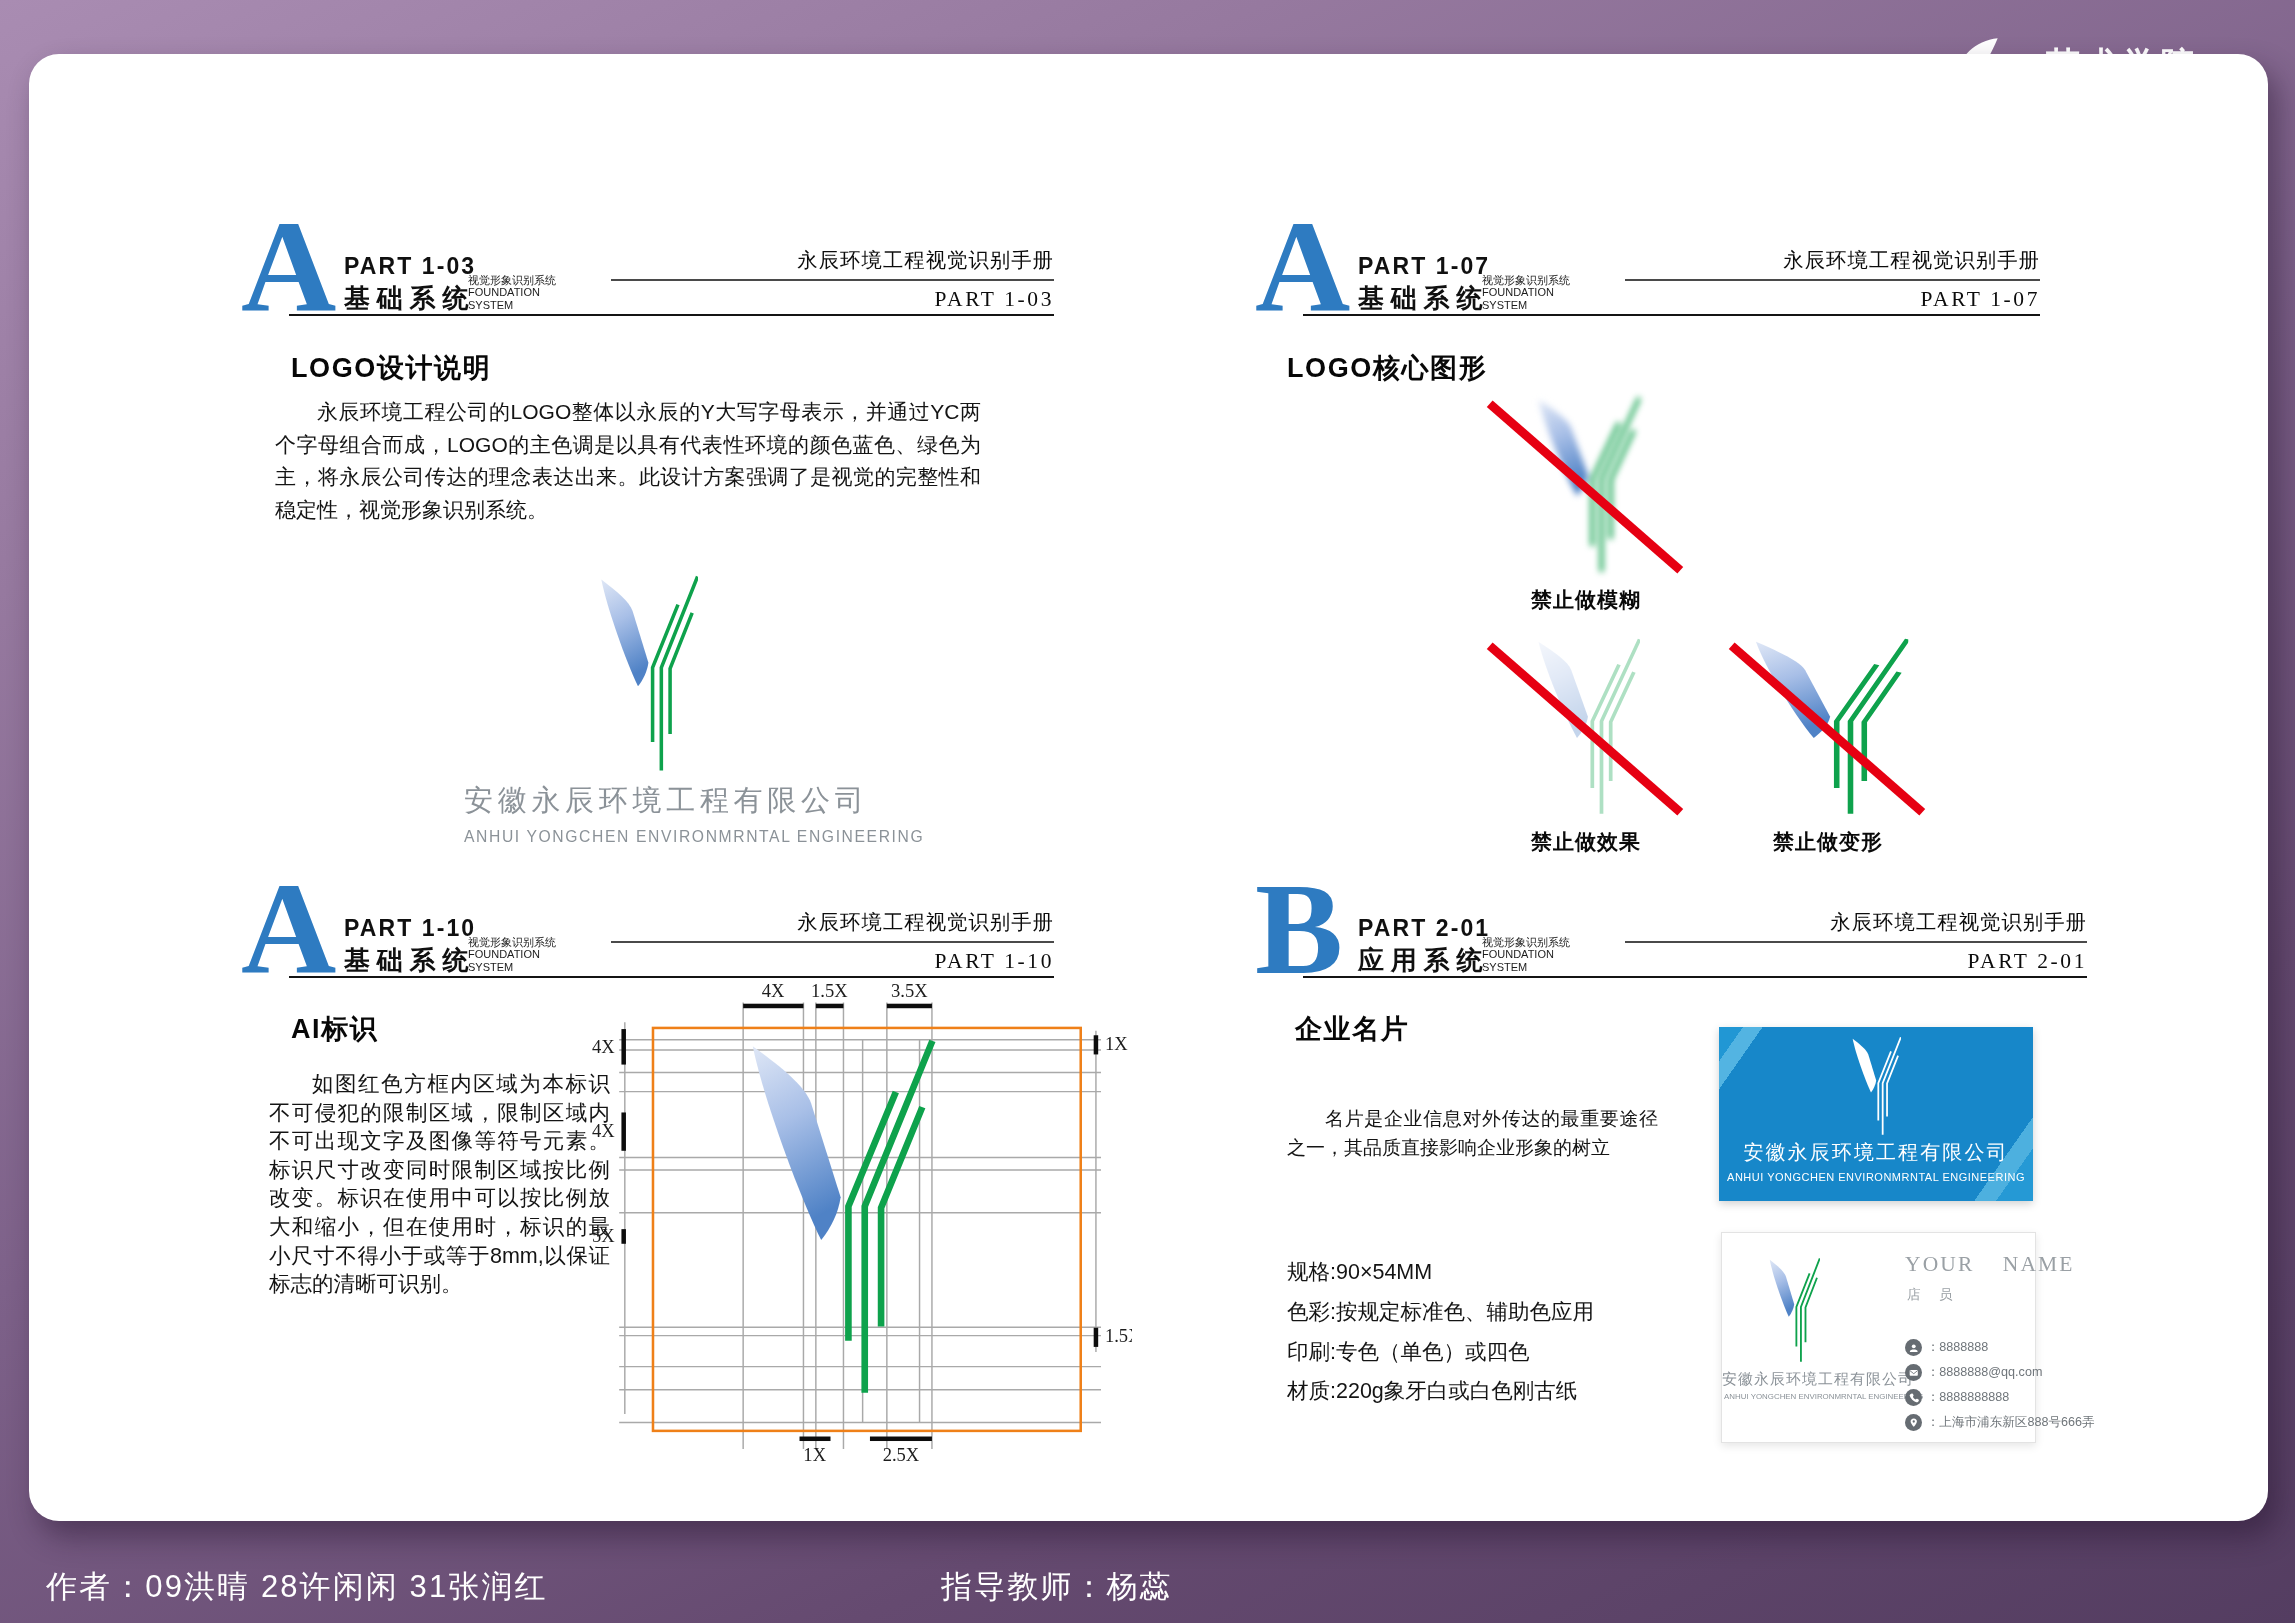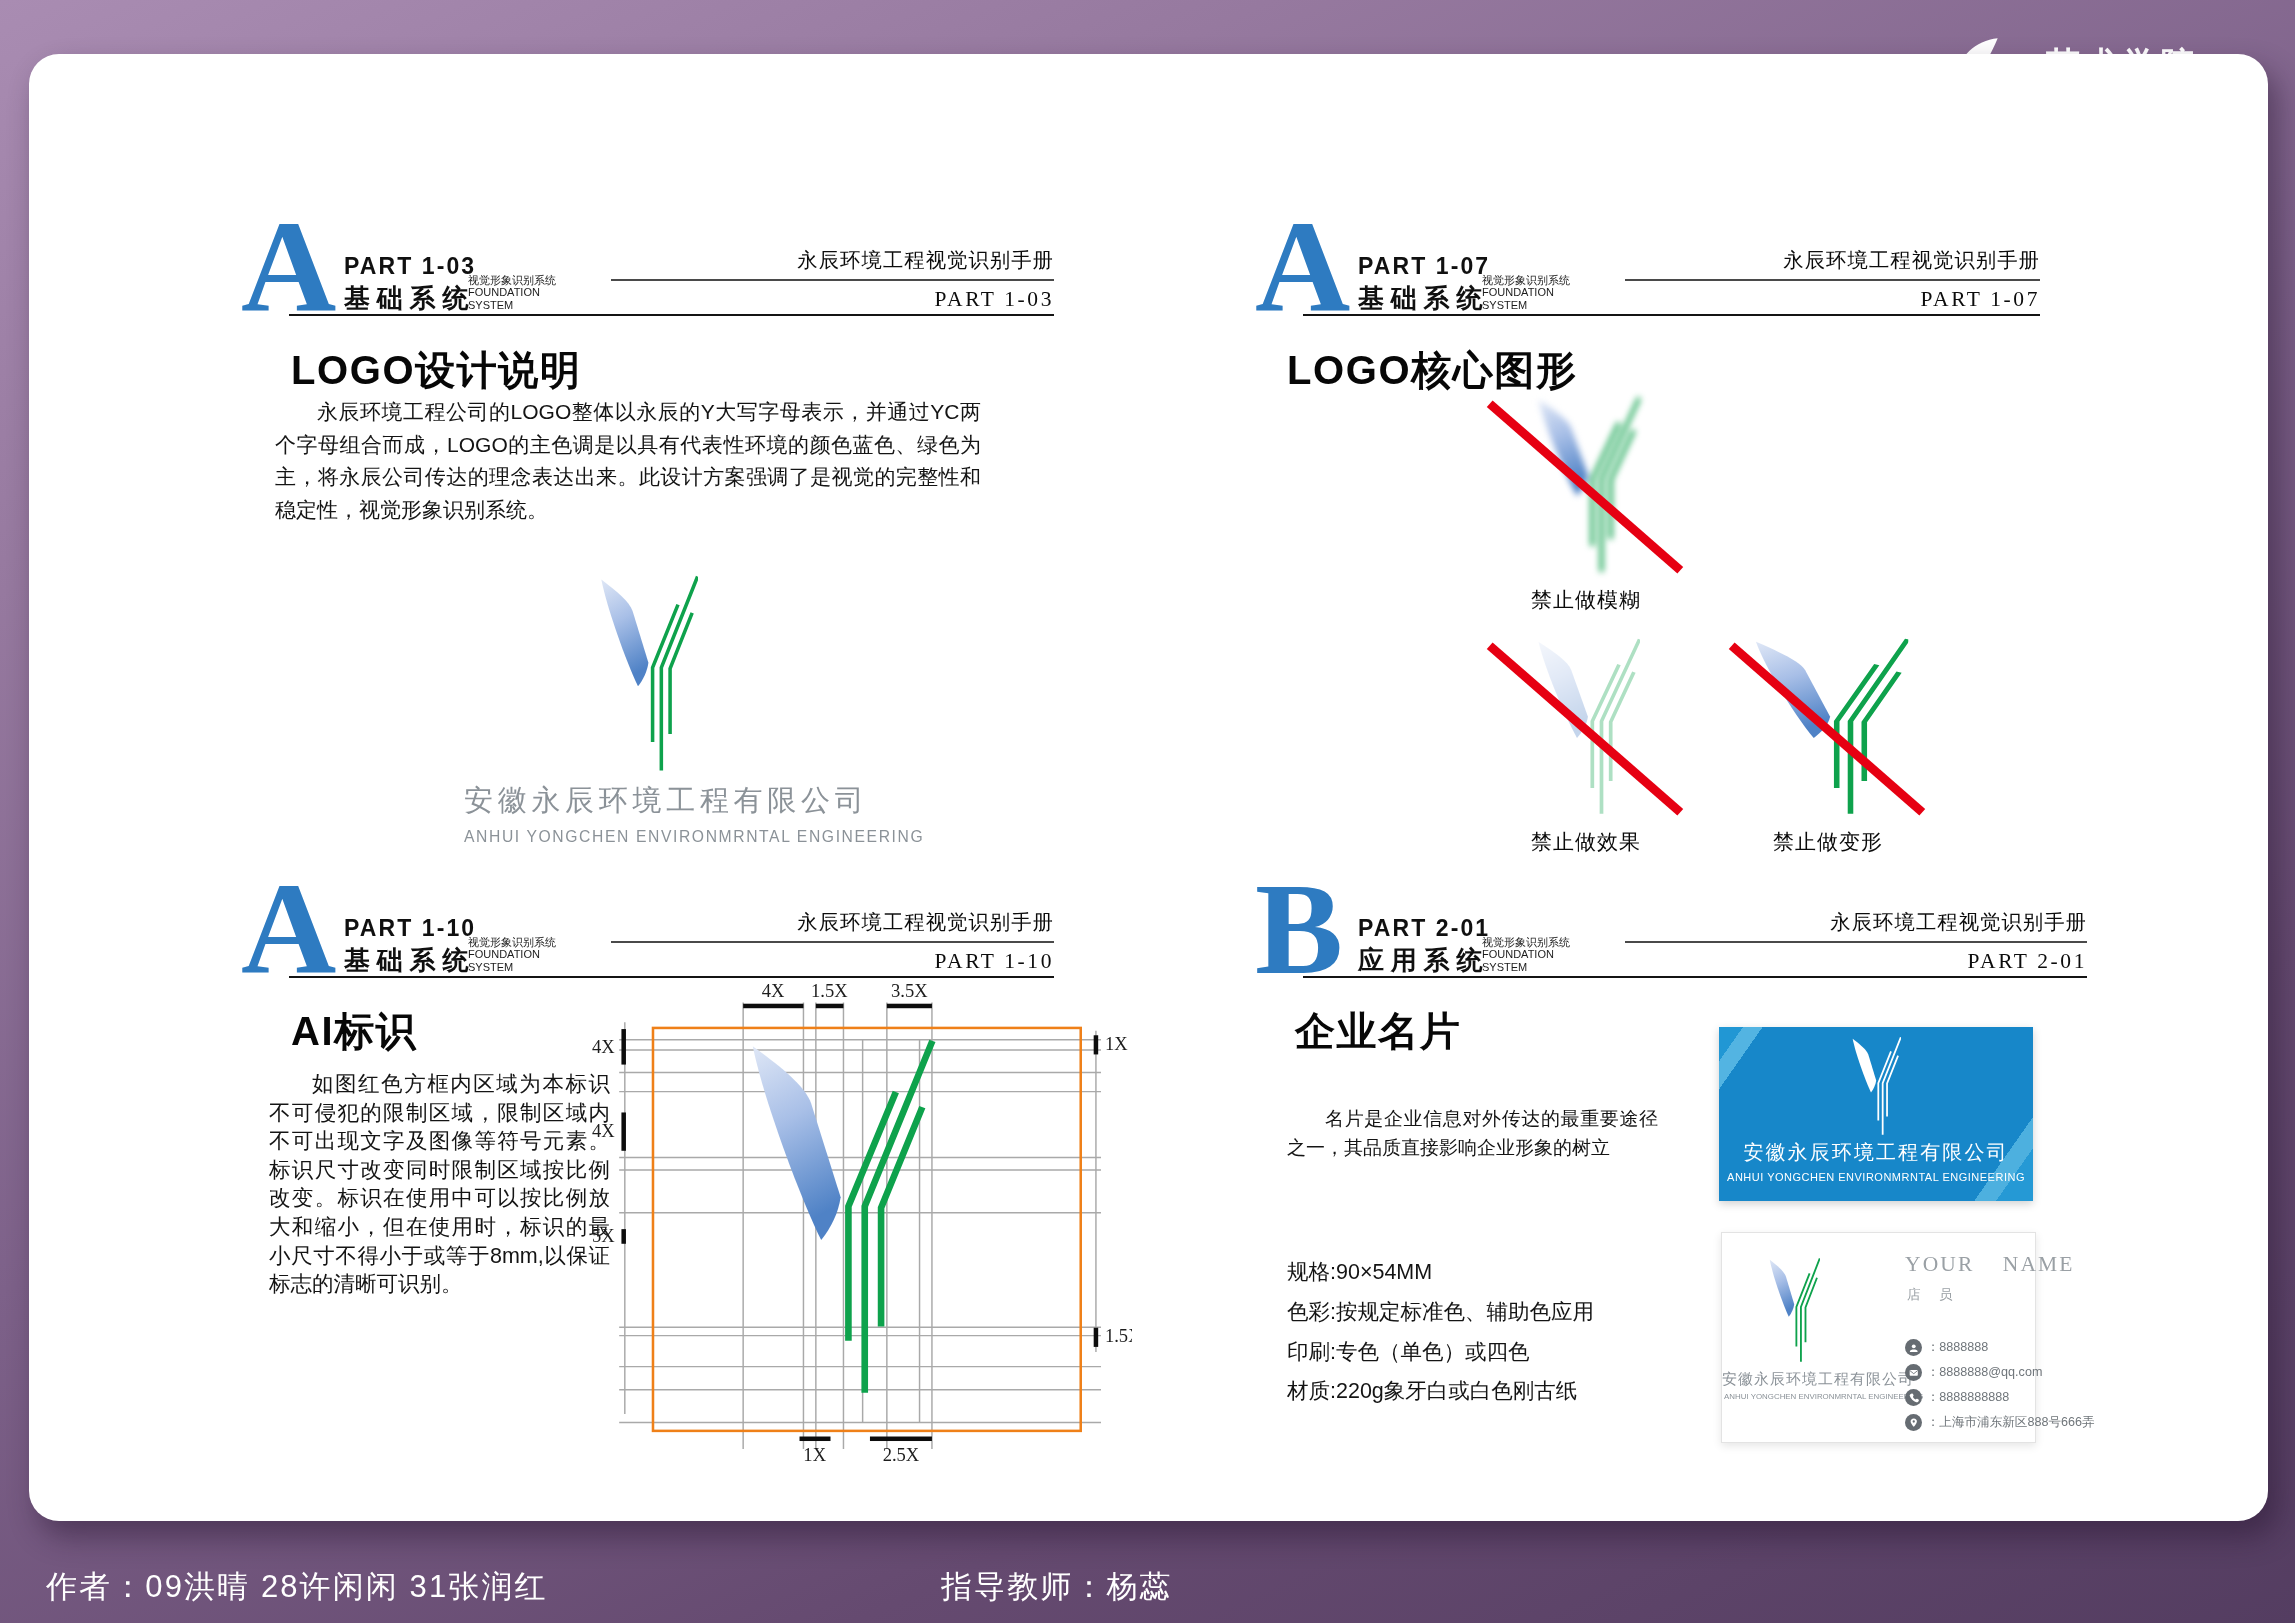--- a/index.html
+++ b/index.html
@@ -42,21 +42,21 @@
     font-weight:bold;font-size:132px;line-height:90px;color:#2e7bc1;}
   .qpart{position:absolute;left:103px;top:26px;font-size:23px;font-weight:bold;letter-spacing:2.1px;color:#101010;white-space:nowrap;}
   .qsystem{position:absolute;left:103px;top:54px;font-size:26px;font-weight:600;letter-spacing:6.8px;color:#101010;white-space:nowrap;}
   .qtiny{position:absolute;left:227px;top:47px;font-size:11px;line-height:1.12;color:#1c1c1c;white-space:nowrap;}
   .qline1{position:absolute;left:370px;right:0;top:52px;height:1.6px;background:#4a4a4a;}
   .qmanual{position:absolute;right:0;top:19px;font-family:"Liberation Serif",serif;font-size:20.4px;color:#0c0c0c;letter-spacing:1px;white-space:nowrap;}
   .qpartno{position:absolute;right:0;top:60px;font-family:"Liberation Serif",serif;font-size:21.5px;letter-spacing:2.6px;color:#0c0c0c;white-space:nowrap;}
   .qline2{position:absolute;left:48px;right:0;top:87px;height:2.1px;background:#141414;}
 
   
-  .stitle{position:absolute;font-size:40px;font-weight:bold;color:#070707;letter-spacing:1.6px;white-space:nowrap;}
+  .stitle{position:absolute;font-size:27px;font-weight:bold;color:#070707;letter-spacing:1.6px;white-space:nowrap;margin-top:7px;}
   #t1{left:262px;top:289px;}
   #t2{left:1258px;top:289px;}
   #t3{left:262px;top:950px;}
   #t4{left:1266px;top:950px;}
   .sbody{position:absolute;color:#141414;text-indent:2em;text-align:justify;}
   #b1{left:246px;top:342px;width:706px;font-size:21px;line-height:1.55;}
   #b3{left:240px;top:1016px;width:341px;font-size:21.5px;line-height:1.33;}
   #b4{left:1258px;top:1051px;width:371px;font-size:19px;line-height:1.5;}
   .specs{position:absolute;left:1258px;top:1199px;font-size:21.5px;line-height:1.85;color:#141414;}
 
@@ -71,21 +71,21 @@
   .pcell{position:absolute;width:236px;height:223px;}
   #pc1{left:0;top:0;} #pc2{left:242px;top:0;}
   #pc3{left:0;top:242px;} #pc4{left:242px;top:242px;}
   .pmark{position:absolute;left:67px;top:4.2px;width:105px;height:179px;}
   .v-blur   svg{filter:blur(3.1px);}
   .v-shadow svg{filter:drop-shadow(17px 13.6px 7.3px rgba(120,120,120,.8));}
   .v-fade   svg{opacity:.33;}
   .v-wide   svg{transform:scaleX(1.5);transform-origin:50% 50%;}
   .strike{position:absolute;left:6.3px;top:1px;width:222px;height:190px;}
   .strike line{stroke:#e60012;stroke-width:17px;}
-  .plabel{position:absolute;left:0;right:0;top:195px;text-align:center;font-size:21px;font-weight:normal;color:#0a0a0a;letter-spacing:1px;}
+  .plabel{position:absolute;left:0;right:0;top:195px;text-align:center;font-size:21px;font-weight:bold;color:#0a0a0a;letter-spacing:1px;}
 
   
   #griddiag{left:562px;top:926px;width:541px;height:496px;}
   #griddiag line.g{stroke:#a9a9a9;stroke-width:2.6px;}
   #griddiag rect.o{fill:none;stroke:#ef8018;stroke-width:4.5px;}
   #griddiag rect.m{fill:#0d0d0d;}
   #griddiag text{font-family:"Liberation Serif",serif;font-size:33px;fill:#1d1d1d;}
 
   
   .card-front{

